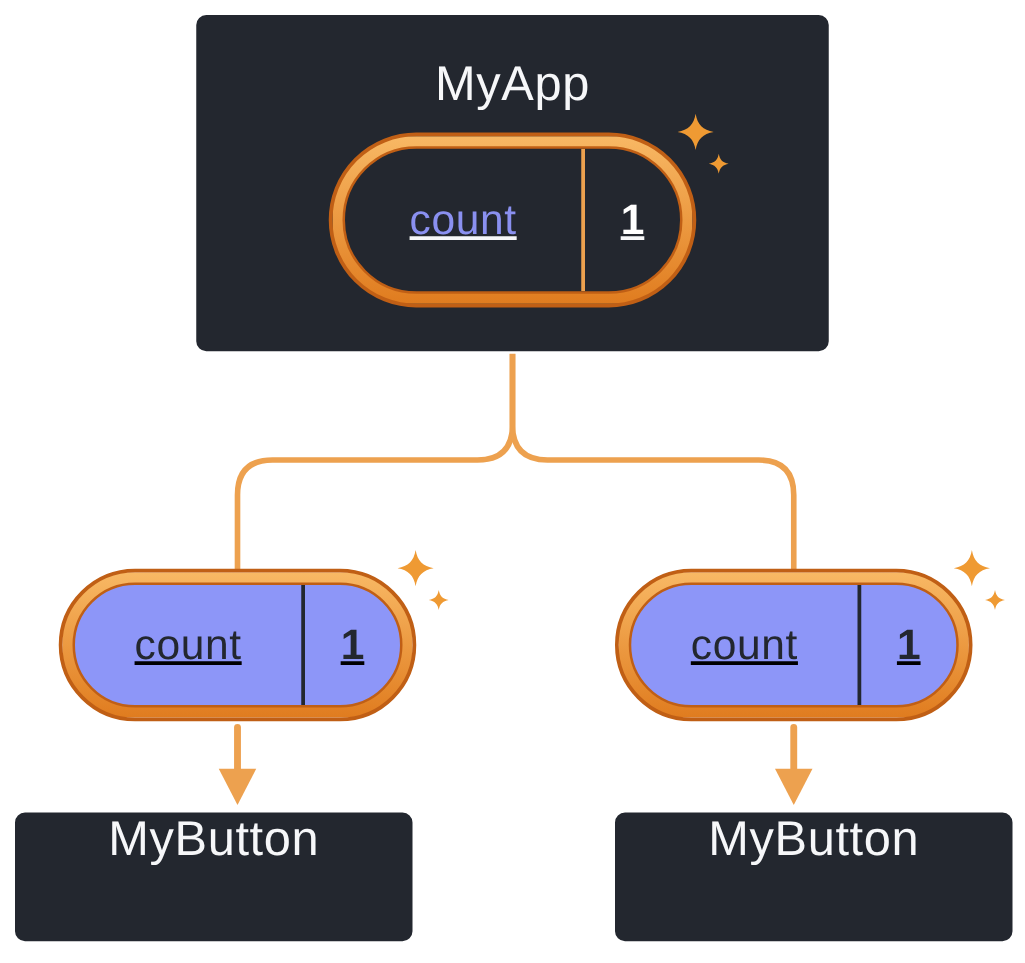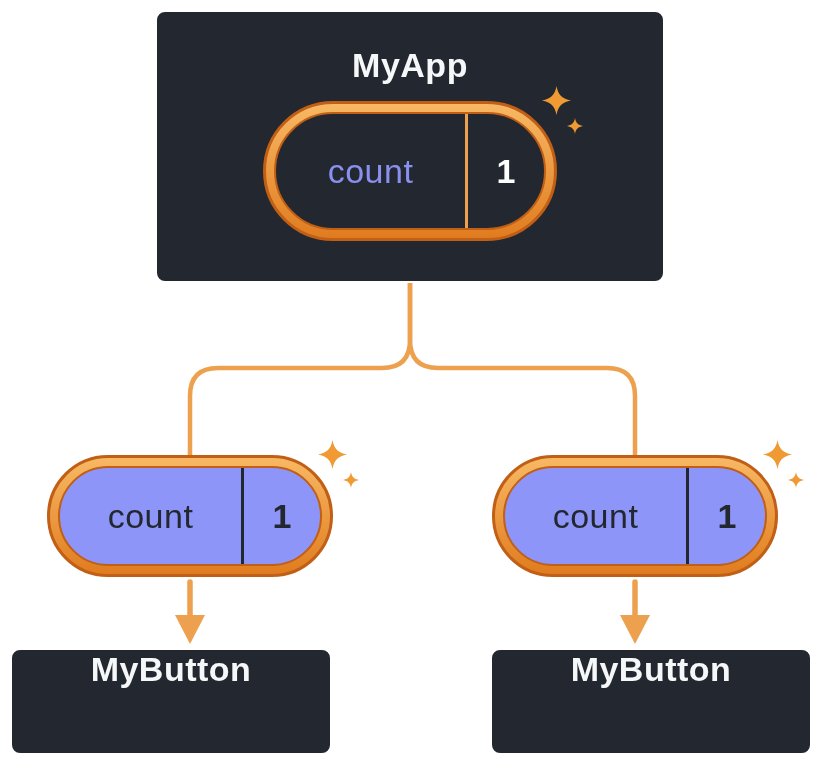--- a/index.html
+++ b/index.html
@@ -22,21 +22,21 @@
     position: absolute;
     background: var(--node-bg, #23272f);
     border: 2px solid var(--node-border, #ffffff);
     border-radius: 10px;
     color: var(--node-text, #f6f7f9);
   }
   .root-node {
     left: 155px; top: 10px; width: 510px; height: 273px;
     display: flex; flex-direction: column; align-items: center;
   }
-  .node-title { font-size: 34px; font-weight: 700; letter-spacing: 0.5px; }
+  .node-title { font-size: 39px; font-weight: 400; letter-spacing: 0.5px; }
   .root-node .node-title { margin-top: 34px; }
 
   .child-node {
     top: 648px; width: 322px; height: 107px;
     display: flex; align-items: flex-start; justify-content: center;
     font-size: 34px; font-weight: 700;
   }
   .child-left { left: 10px; }
   .child-right { left: 490px; }
 
@@ -49,20 +49,21 @@
   }
   .root-node .pill { margin-top: 16px; }
   .pill-standalone { position: absolute; }
   .pill-left { left: 47px; top: 455px; }
   .pill-right { left: 492px; top: 455px; }
 
   .pill-body {
     display: flex; align-items: stretch;
     border-radius: 999px; overflow: hidden;
     border: 2px solid var(--ring-outline, #c05f15);
+    text-decoration: underline;
   }
   .pill-dark .pill-body { background: var(--pill-dark-bg, #23272f); width: 272px; height: 118px; }
   .pill-light .pill-body { background: var(--pill-light-bg, #8d96f8); width: 264px; height: 100px; }
 
   .pill-key {
     flex: 1; display: flex; align-items: center; justify-content: center;
     font-size: 34px; letter-spacing: 0.5px;
   }
   .pill-dark .pill-key { color: var(--state-key-root, #8a90f0); }
   .pill-light .pill-key { color: var(--pill-dark-text, #23272f); }

